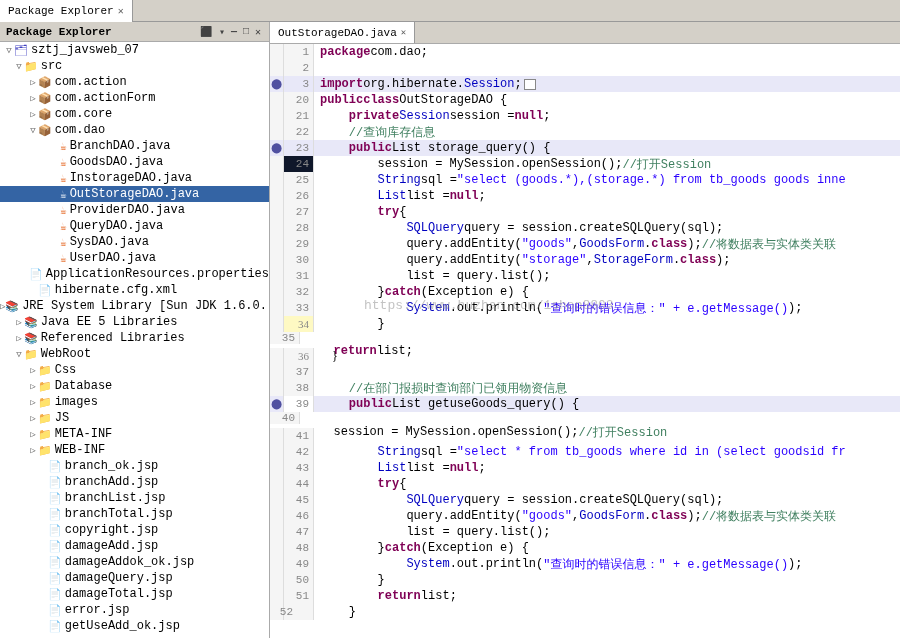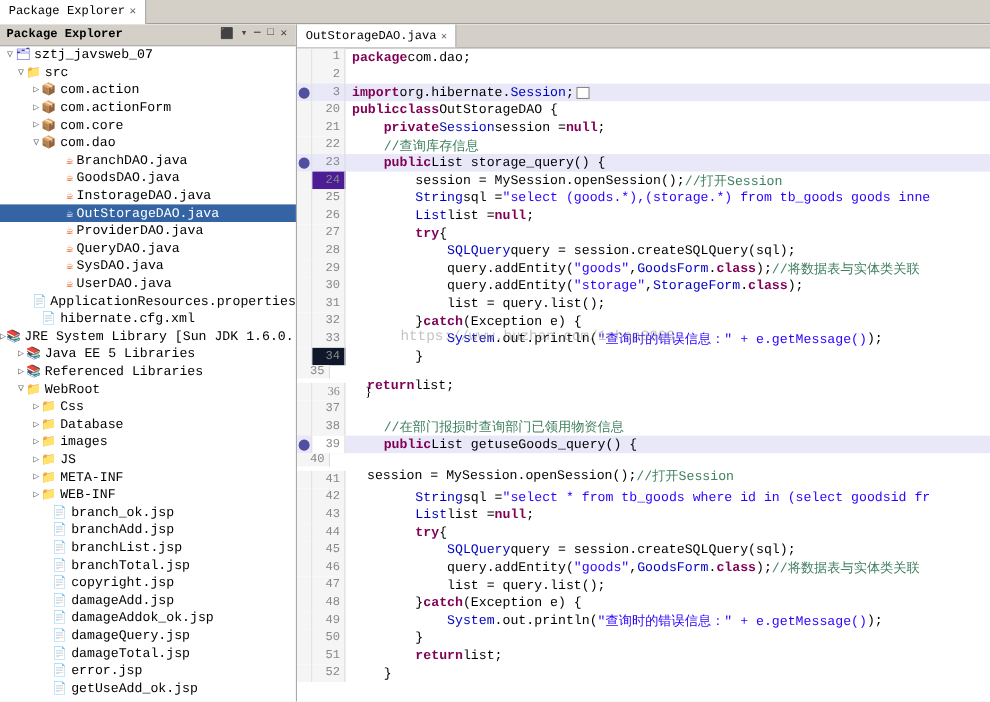--- a/index.html
+++ b/index.html
@@ -400,21 +400,21 @@
         <div style="display:flex; height:16px; background:#e8e8f8;">
           <div style="width:14px; background:#e8e8f8; border-right:1px solid #ddd; display:flex; align-items:center; justify-content:center; font-size:10px; color:#5050a0;">⬤</div>
           <div style="width:30px; background:#e8e8f8; border-right:1px solid #ddd; display:flex; align-items:center; justify-content:flex-end; padding-right:4px; font-size:11px; color:#888;">23</div>
           <div class="code-line">
             &nbsp;&nbsp;&nbsp;&nbsp;<span class="kw">public</span><span class="normal"> List storage_query() {</span>
           </div>
         </div>
 
         <div style="display:flex; height:16px;">
           <div style="width:14px; background:#f5f5f5; border-right:1px solid #ddd;"></div>
-          <div style="width:30px; background:#4c1d95; border-right:1px solid #ddd; display:flex; align-items:center; justify-content:flex-end; padding-right:4px; font-size:11px; color:#888;">24</div>
+          <div style="width:30px; background:#0f172a; border-right:1px solid #ddd; display:flex; align-items:center; justify-content:flex-end; padding-right:4px; font-size:11px; color:#888;">24</div>
           <div class="code-line">
             &nbsp;&nbsp;&nbsp;&nbsp;&nbsp;&nbsp;&nbsp;&nbsp;<span class="normal">session = MySession.</span><span class="method">openSession</span><span class="normal">(); </span><span class="comment">//打开Session</span>
           </div>
         </div>
 
         <div style="display:flex; height:16px;">
           <div style="width:14px; background:#f5f5f5; border-right:1px solid #ddd;"></div>
           <div style="width:30px; background:#f5f5f5; border-right:1px solid #ddd; display:flex; align-items:center; justify-content:flex-end; padding-right:4px; font-size:11px; color:#888;">25</div>
           <div class="code-line">
             &nbsp;&nbsp;&nbsp;&nbsp;&nbsp;&nbsp;&nbsp;&nbsp;<span class="cn">String</span><span class="normal"> sql = </span><span class="str">"select (goods.*),(storage.*) from tb_goods goods inne</span>
@@ -482,21 +482,21 @@
           <div style="width:30px; background:#f5f5f5; border-right:1px solid #ddd; display:flex; align-items:center; justify-content:flex-end; padding-right:4px; font-size:11px; color:#888;">33</div>
           <div class="code-line" style="position:relative;">
             &nbsp;&nbsp;&nbsp;&nbsp;&nbsp;&nbsp;&nbsp;&nbsp;&nbsp;&nbsp;&nbsp;&nbsp;<span class="cn">System</span>.<span class="normal">out.</span><span class="method">println</span>(<span class="str">"查询时的错误信息：" + e.getMessage()</span>);
             
             <span style="position:absolute; left:50px; top:-2px; color:#888; font-size:13px; opacity:0.5; pointer-events:none; white-space:nowrap;">https://www.huzhan.com/1shop8803</span>
           </div>
         </div>
 
         <div style="display:flex; height:16px;">
           <div style="width:14px; background:#f5f5f5; border-right:1px solid #ddd;"></div>
-          <div style="width:30px; background:#0f172a; border-right:1px solid #ddd; display:flex; align-items:center; justify-content:flex-end; padding-right:4px; font-size:11px; color:#888;">34</div>
+          <div style="width:30px; background:#fef9c3; border-right:1px solid #ddd; display:flex; align-items:center; justify-content:flex-end; padding-right:4px; font-size:11px; color:#888;font-family:Liberation Serif, serif;">34</div>
           <div class="code-line">
             &nbsp;&nbsp;&nbsp;&nbsp;&nbsp;&nbsp;&nbsp;&nbsp;<span class="normal">}</span>
           </div>
         </div>
 
         <div style="display:flex; height:16px;flex-direction:column;">
           <div style="width:14px; background:#f5f5f5; border-right:1px solid #ddd;"></div>
           <div style="width:30px; background:#f5f5f5; border-right:1px solid #ddd; display:flex; align-items:center; justify-content:flex-end; padding-right:4px; font-size:11px; color:#888;">35</div>
           <div class="code-line">
             &nbsp;&nbsp;&nbsp;&nbsp;&nbsp;&nbsp;&nbsp;&nbsp;<span class="kw">return</span><span class="normal"> list;</span>
@@ -621,21 +621,21 @@
         <div style="display:flex; height:16px;">
           <div style="width:14px; background:#f5f5f5; border-right:1px solid #ddd;"></div>
           <div style="width:30px; background:#f5f5f5; border-right:1px solid #ddd; display:flex; align-items:center; justify-content:flex-end; padding-right:4px; font-size:11px; color:#888;">51</div>
           <div class="code-line">
             &nbsp;&nbsp;&nbsp;&nbsp;&nbsp;&nbsp;&nbsp;&nbsp;<span class="kw">return</span><span class="normal"> list;</span>
           </div>
         </div>
 
         <div style="display:flex; height:16px;">
           <div style="width:14px; background:#f5f5f5; border-right:1px solid #ddd;"></div>
-          <div style="width:30px; background:#f5f5f5; border-right:1px solid #ddd; display:flex; align-items:center; justify-content:flex-end; padding-right:4px; font-size:11px; color:#888;">52</div>
+          <div style="width:30px; background:#f5f5f5; border-right:1px solid #ddd; display:flex; align-items:center; justify-content:flex-end; padding-right:20px; font-size:11px; color:#888;">52</div>
           <div class="code-line">
             &nbsp;&nbsp;&nbsp;&nbsp;<span class="normal">}</span>
           </div>
         </div>
 
       </div>
     </div>
   </div>
 
 </div>

